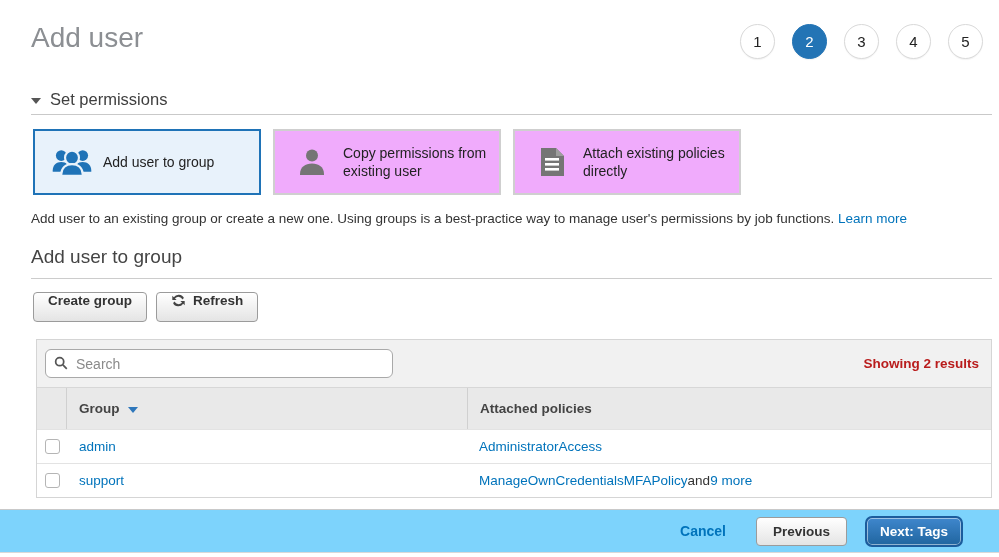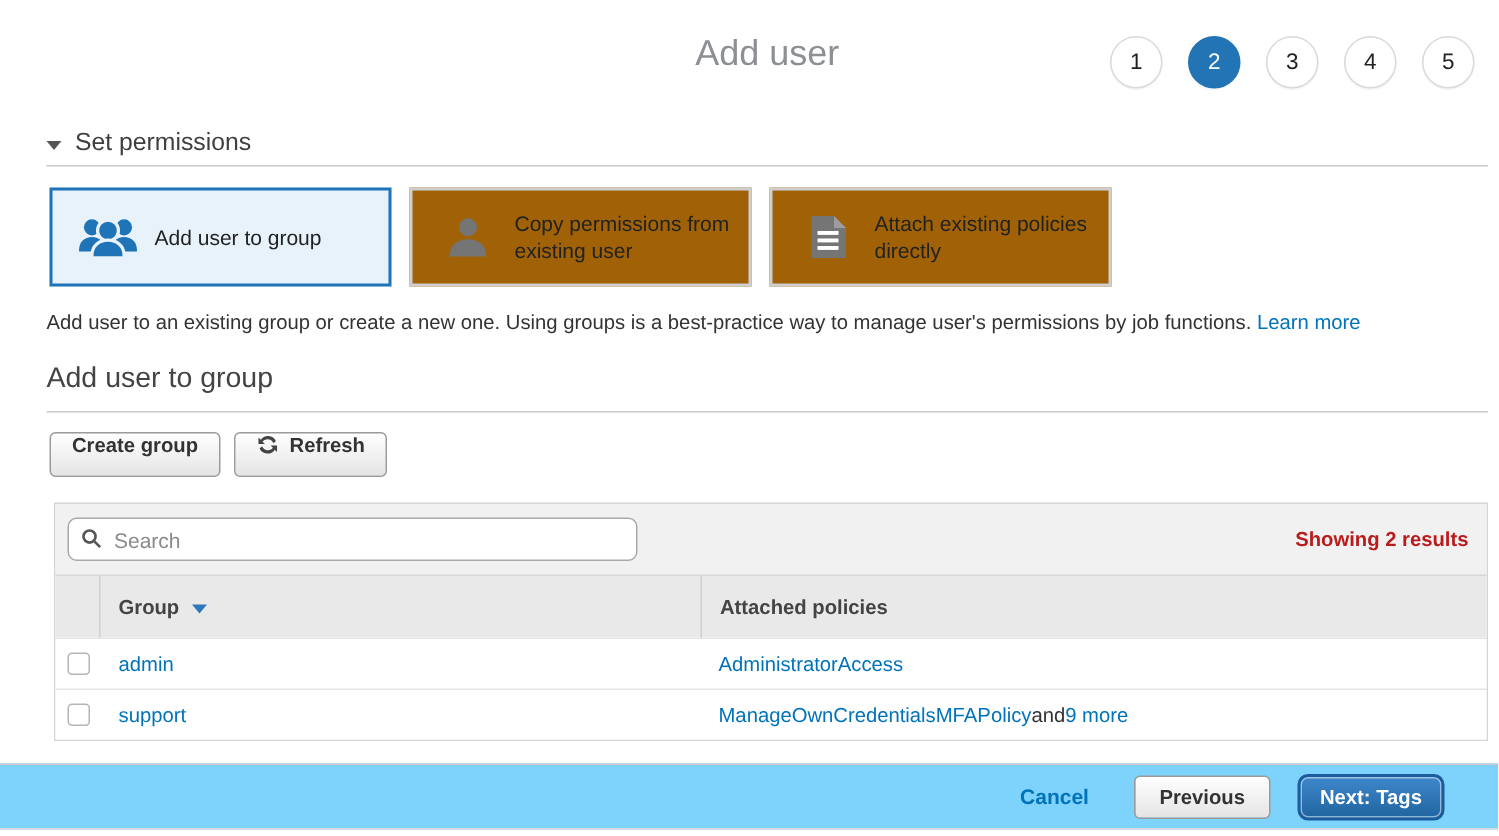--- a/index.html
+++ b/index.html
@@ -12,24 +12,23 @@
     position:relative;
     width:999px; height:557px;
     background:#fff;
     overflow:hidden;
   }
   .content { padding-left:31px; padding-right:7px; }
 
   
   .page-title {
     padding-top:22px;
-    font-size:24px;
+    font-size:28px;
     font-weight:400;
     color:#8c8f93;
-    text-align:center;
   }
   .steps {
     position:absolute; top:24px; right:16px;
     display:flex; gap:17px;
   }
   .step {
     width:35px; height:35px; border-radius:50%;
     background:#fff; border:1px solid #d9d9d9;
     box-shadow:0 1px 1px rgba(0,0,0,0.05);
     display:flex; align-items:center; justify-content:center;
@@ -49,21 +48,21 @@
     border-left:5px solid transparent;
     border-right:5px solid transparent;
     border-top:6px solid #555;
   }
   .divider { border:none; border-top:1px solid #c9c9c9; margin-top:5px; }
 
   
   .cards { margin-top:14px; margin-left:2px; display:flex; gap:12px; }
   .card {
     width:228px; height:66px;
-    border:2px solid #cfcfcf; background:#a16207;
+    border:2px solid #cfcfcf; background:#f0abfc;
     display:flex; align-items:center;
     cursor:pointer;
   }
   .card.selected { border-color:#1f73b7; background:#e8f2fb; }
   .card .icon-wrap {
     width:50px; margin-left:12px; margin-right:6px;
     display:flex; justify-content:center; flex:0 0 auto;
   }
   .card .card-label { font-size:14px; color:#222; line-height:1.3; padding-right:8px; }
 
@@ -93,21 +92,21 @@
     background:#fff;
   }
   .toolbar {
     height:47px; background:#f1f1f1;
     display:flex; align-items:center; justify-content:space-between;
     padding:0 12px 0 8px;
   }
   .search-wrap { position:relative; }
   .search-wrap .s-icon { position:absolute; left:9px; top:7px; }
   .search-input {
-    width:380px; height:29px;
+    width:348px; height:29px;
     border:1px solid #a9a9a9; border-radius:6px;
     padding:0 10px 0 30px;
     font-size:14px; color:#333; background:#fff;
     font-family:"Liberation Sans", sans-serif;
   }
   .search-input::placeholder { color:#8a8a8a; }
   .results { font-size:13.5px; font-weight:bold; color:#b91c1c; }
 
   .thead {
     display:flex; align-items:center;

